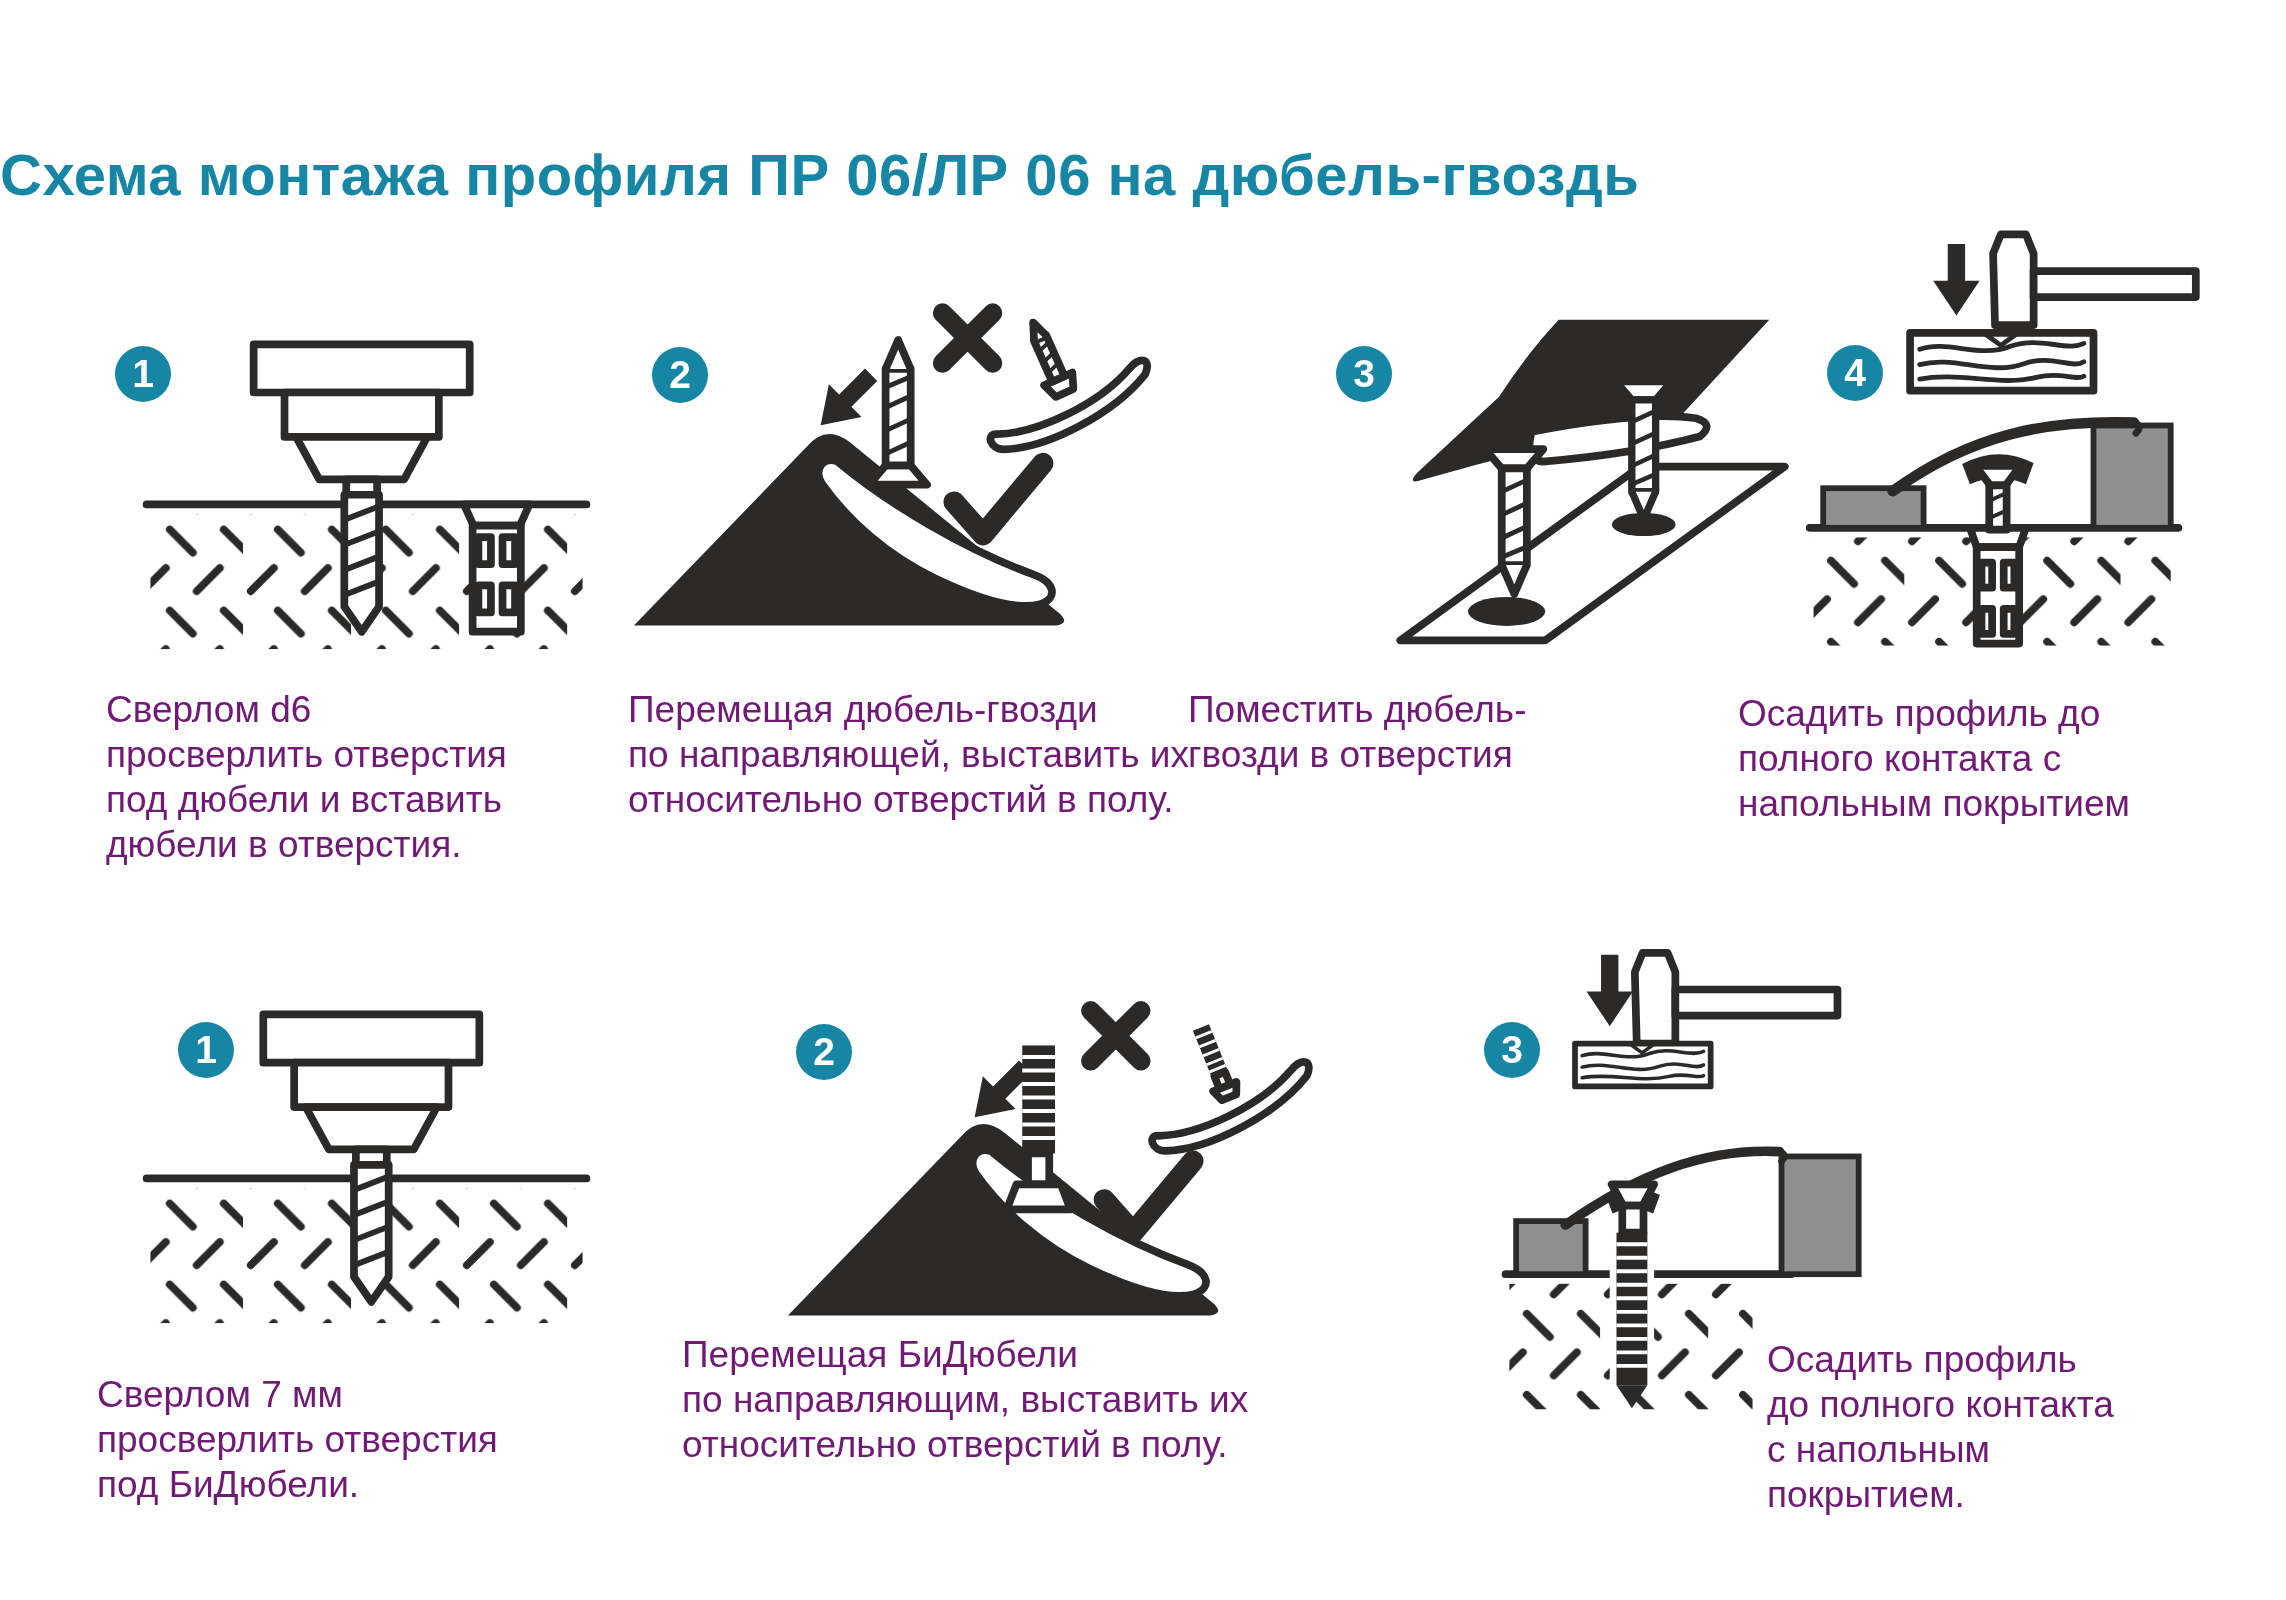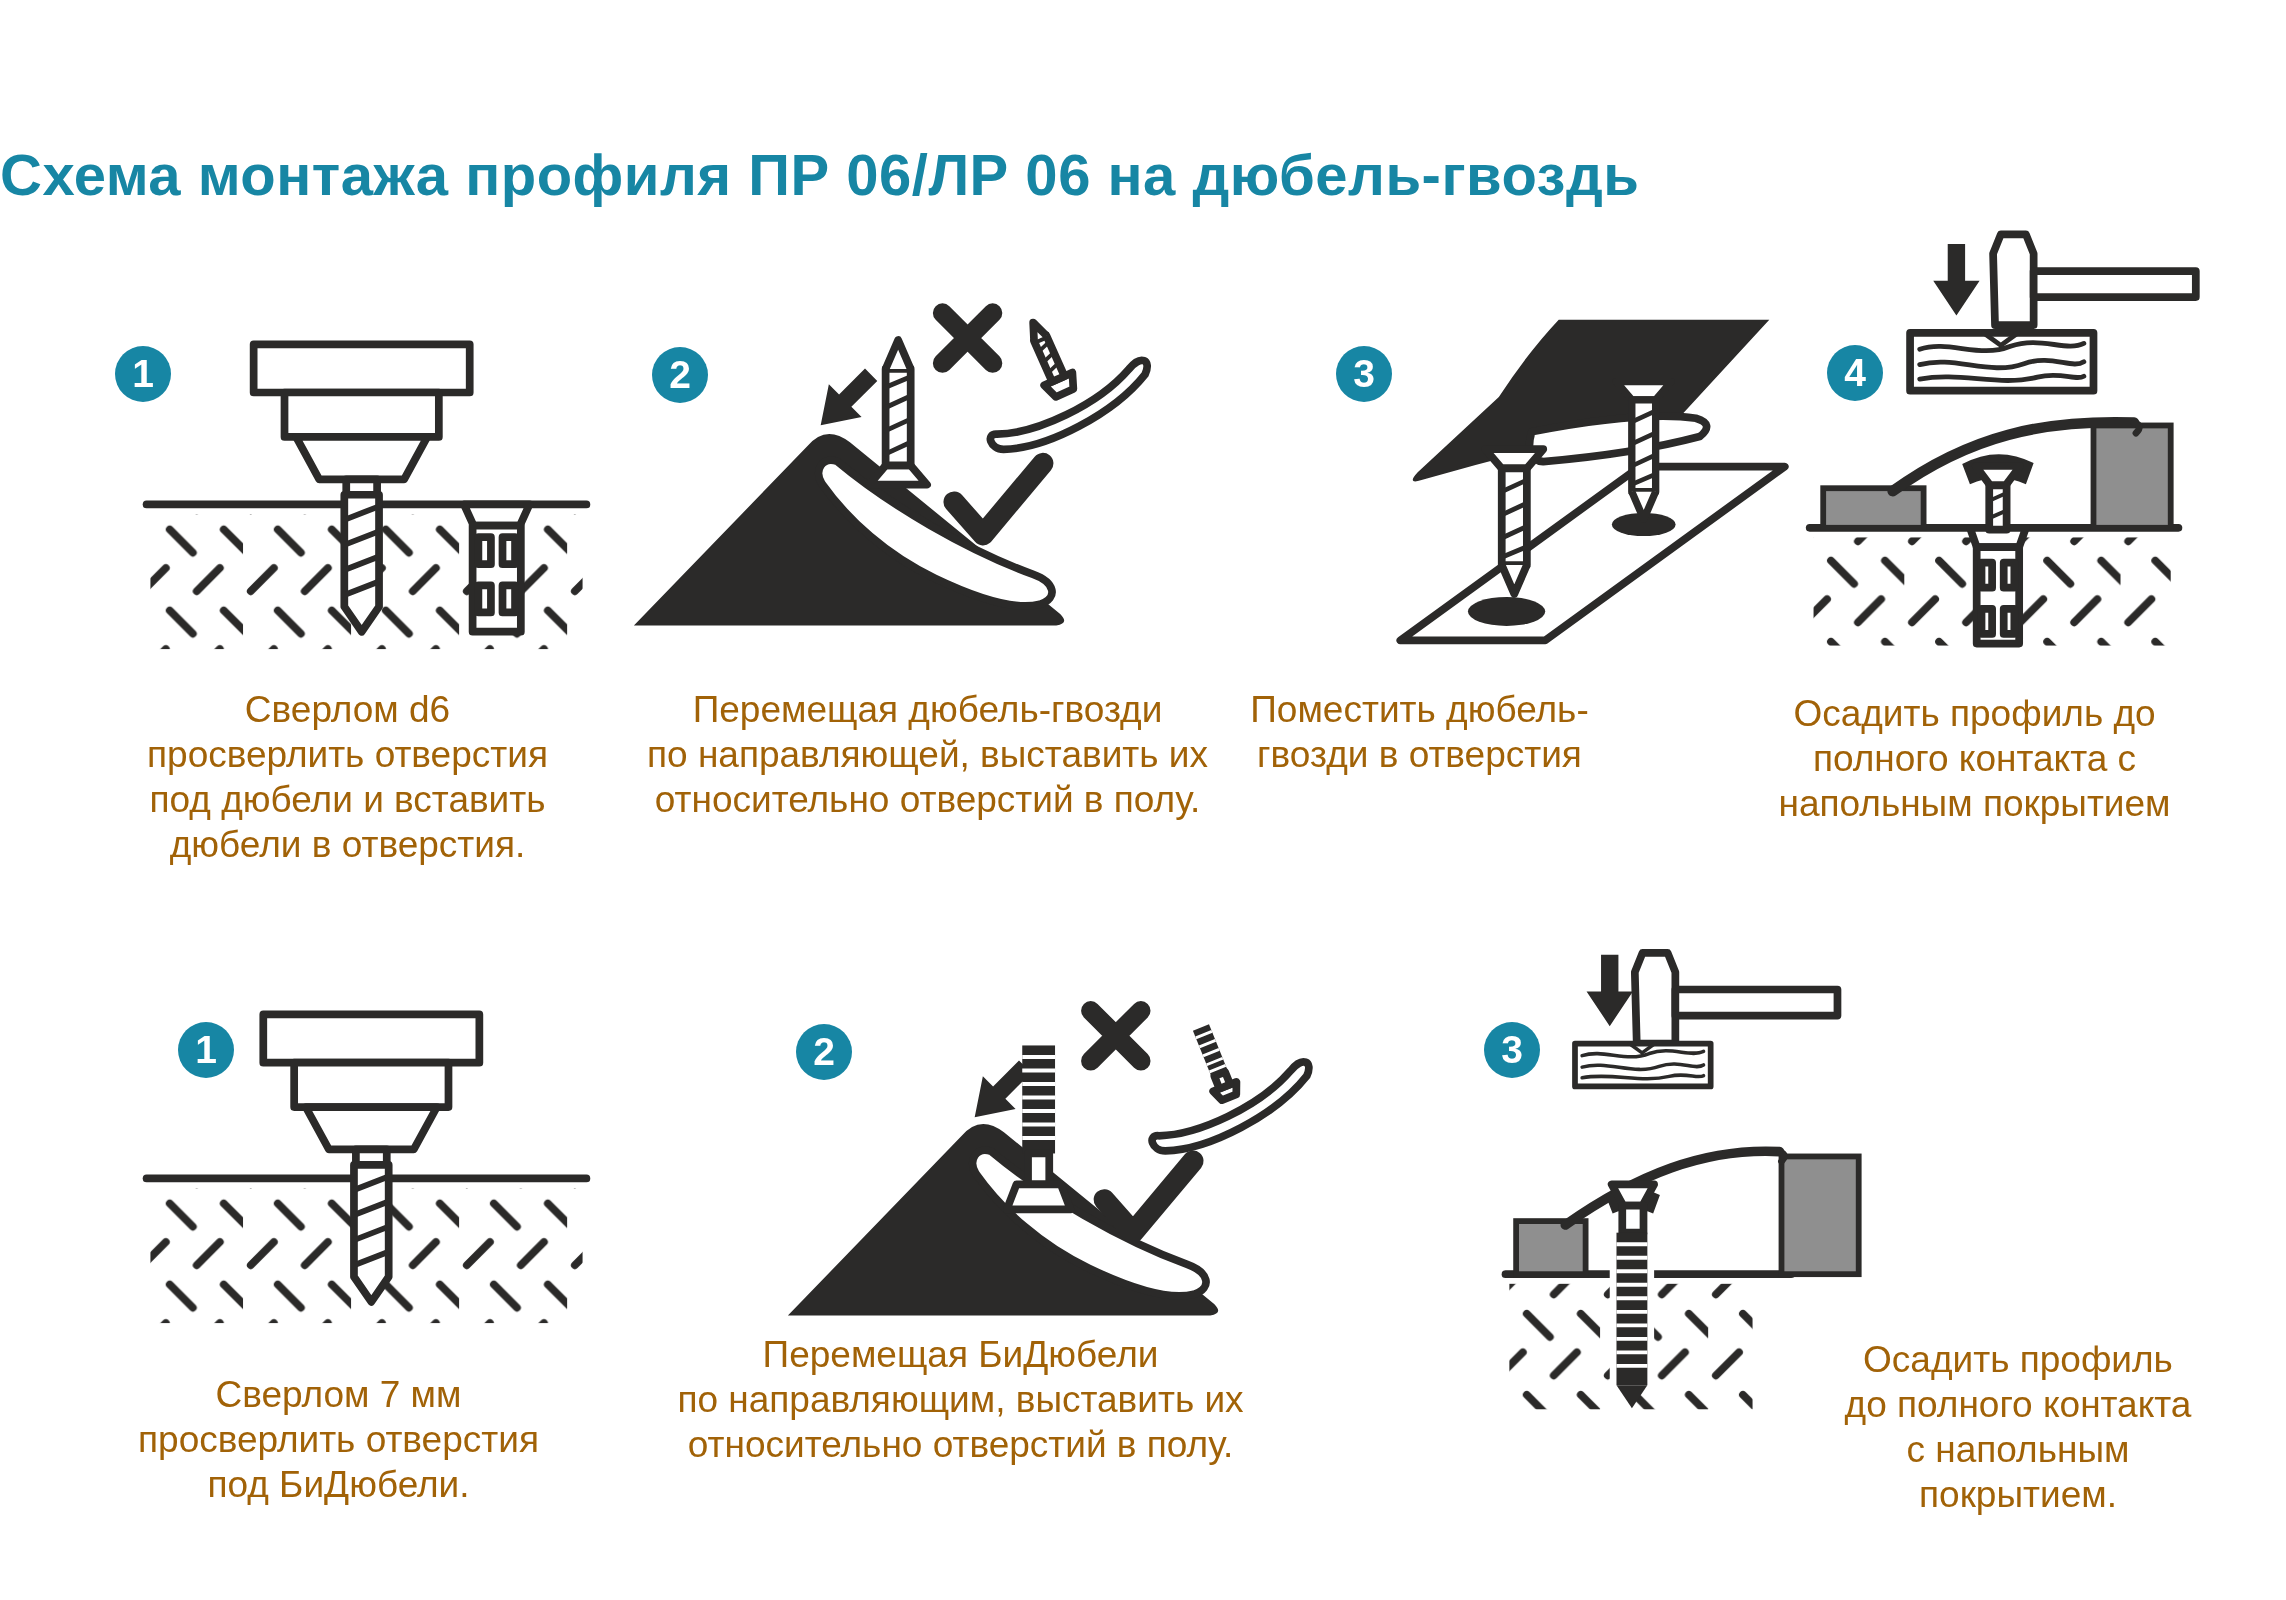--- a/index.html
+++ b/index.html
@@ -10,21 +10,21 @@
   .title {
     position:absolute; left:0; width:100%; text-align:left;
     color:#1786A4; font-weight:bold; font-size:58px; letter-spacing:0.5px;
   }
   .badge {
     position:absolute; width:56px; height:56px; border-radius:50%;
     background:#1786A4; color:#ffffff; font-weight:bold; font-size:39px;
     display:flex; align-items:center; justify-content:center;
   }
   .caption {
-    position:absolute; text-align:center; color:#a16207;
+    position:absolute; text-align:left; color:#701a75;
     font-size:37px; line-height:1.22; white-space:pre-line;
   }
   .illus { position:absolute; }
   .ol  { fill:#ffffff; stroke:#2B2A29; stroke-width:8; stroke-linejoin:round; }
   .ln  { fill:none; stroke:#2B2A29; stroke-linecap:round; stroke-linejoin:round; }
   .gray{ fill:#8F8F8F; stroke:#2B2A29; stroke-width:6; }
 </style>
 </head>
 <body>
 
@@ -239,21 +239,21 @@
       <rect class="ol" stroke-width="6" x="135" y="274" width="22" height="28"></rect>
       <rect fill="#2B2A29" x="129" y="302" width="32" height="158"></rect>
       <path stroke="#ffffff" stroke-width="4" fill="none" d="M129,314 H161 M129,328 H161 M129,342 H161 M129,356 H161 M129,370 H161 M129,384 H161 M129,398 H161 M129,412 H161 M129,426 H161 M129,440 H161"></path>
       <path fill="#2B2A29" d="M129,460 L145,484 L161,460 Z"></path>
     </g>
   </svg>
 
   <div class="caption" style="left:97px;top:1372px;width:483px">Сверлом 7 мм
 просверлить отверстия
 под БиДюбели.</div>
-  <div class="caption" style="left:661px;top:1332px;width:599px">Перемещая БиДюбели
+  <div class="caption" style="left:682px;top:1332px;width:599px">Перемещая БиДюбели
 по направляющим, выставить их
 относительно отверстий в полу.</div>
   <div class="caption" style="left:1767px;top:1337px;width:502px">Осадить профиль
 до полного контакта
 с напольным
 покрытием.</div>
 
 </div>
 
 

